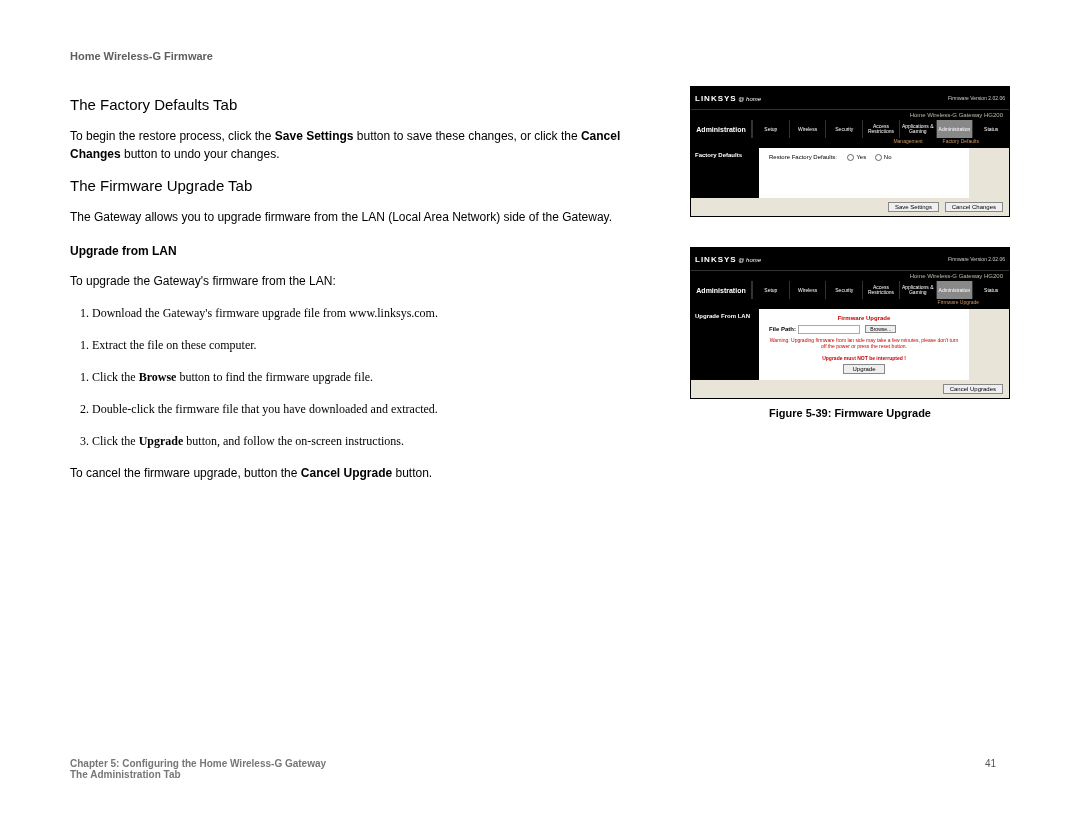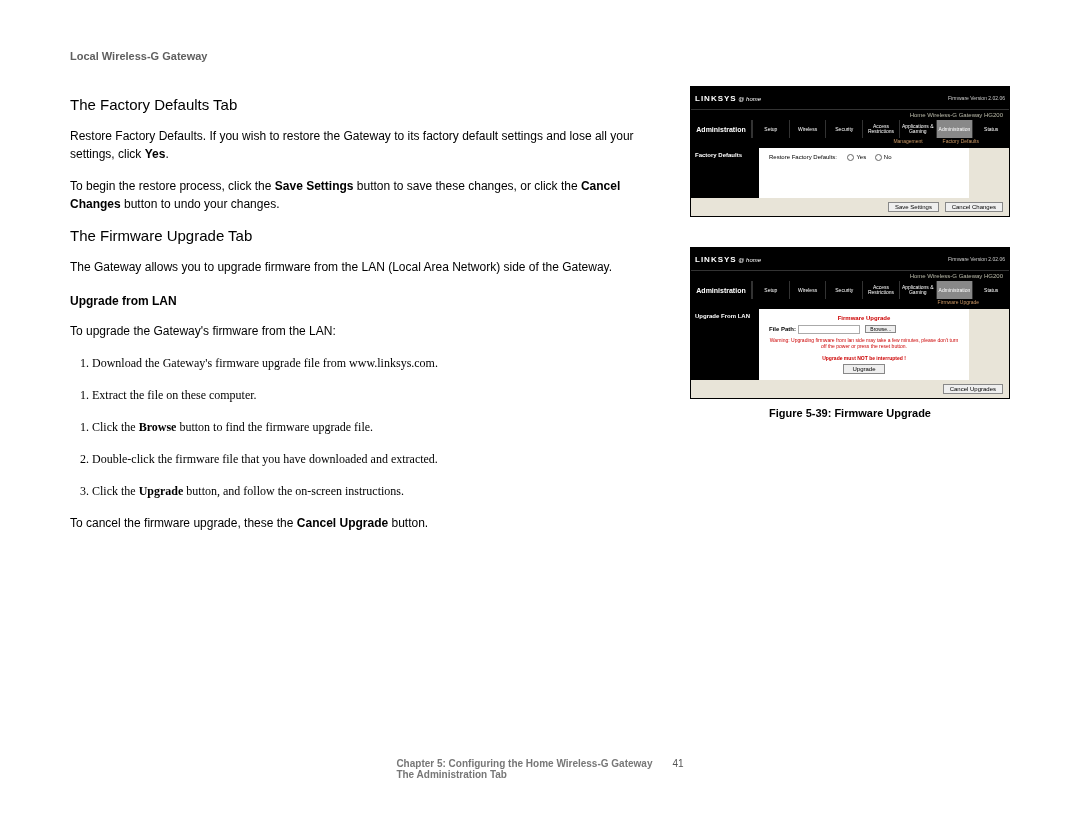--- a/index.html
+++ b/index.html
@@ -187,45 +187,42 @@
   .fw-row { font-size:6px;margin-bottom:3px;}
   .fw-row .browse-btn{display:inline-block;background:#efefef;border:1px solid #888;padding:0 4px;font-size:5px;margin-left:4px;}
   .fw-path-box{display:inline-block;border:1px solid #aaa;width:60px;height:7px;vertical-align:middle;}
   .fw-center-warn{color:#c00;font-size:5px;font-weight:bold;text-align:center;margin-top:6px;}
   .fw-upgrade-btn{display:block;margin:3px auto 0;background:#efefef;border:1px solid #888;padding:1px 8px;font-size:6px;width:fit-content;}
 
   .footer {
     position:absolute;
     bottom:54px;
     left:70px;
-    right:70px;
-    display:flex;
-    justify-content:center;
+    right:84px;
+    display:flex;
+    justify-content:space-between;
     align-items:flex-start;
     font-size:10px;
     color:#777;
     gap:20px;
   }
   .footer .left { font-weight:bold;}
   .footer .page-num { font-weight:normal;color:#555;}
 </style>
 </head>
 <body>
 
 <div class="page">
-  <div class="doc-header">Local Wireless-G Gateway</div>
+  <div class="doc-header">Home Wireless-G Firmware</div>
 
   <div class="main-columns">
     <div class="left-col">
 
       <h2 class="sec">The Factory Defaults Tab</h2>
 
-      <p class="para">
-        <span>Restore Factory Defaults. If you wish to restore the Gateway to its factory default settings and lose all your settings, click </span><b>Yes</b><span>.</span>
-      </p>
 
       <p class="para">
         <span>To begin the restore process, click the </span><b>Save Settings</b><span> button to save these changes, or click the </span><b>Cancel Changes</b><span> button to undo your changes.</span>
       </p>
 
       <h2 class="sec">The Firmware Upgrade Tab</h2>
 
       <p class="para">The Gateway allows you to upgrade firmware from the LAN (Local Area Network) side of the Gateway.</p>
 
       <div class="sub-heading">Upgrade from LAN</div>
@@ -238,21 +235,21 @@
         <li value="1">
           <span>Click the </span><b>Browse</b><span> button to find the firmware upgrade file.</span>
         </li>
         <li value="2">Double-click the firmware file that you have downloaded and extracted.</li>
         <li value="3">
           <span>Click the </span><b>Upgrade</b><span> button, and follow the on-screen instructions.</span>
         </li>
       </ol>
 
       <p class="para">
-        <span>To cancel the firmware upgrade, these the </span><b>Cancel Upgrade</b><span> button.</span>
+        <span>To cancel the firmware upgrade, button the </span><b>Cancel Upgrade</b><span> button.</span>
       </p>
 
     </div>
 
     <div class="right-col">
 
       <div class="figure-box">
         <div class="router-ui">
           <div class="router-top">
             <span><span class="logo">LINKSYS</span> <i style="font-size:6px;">@ home</i></span>

